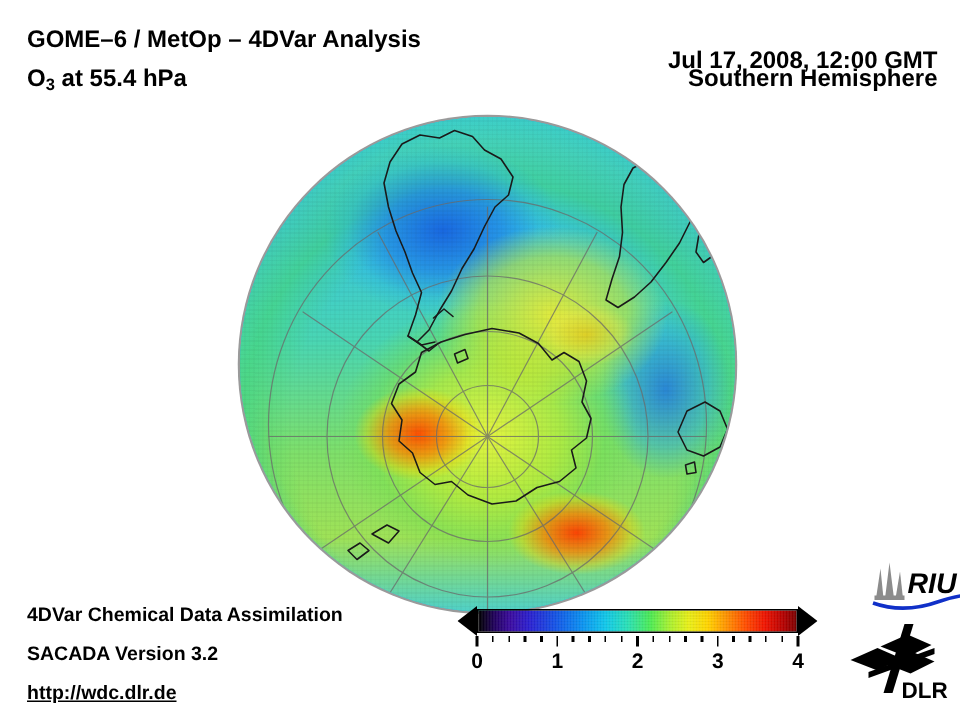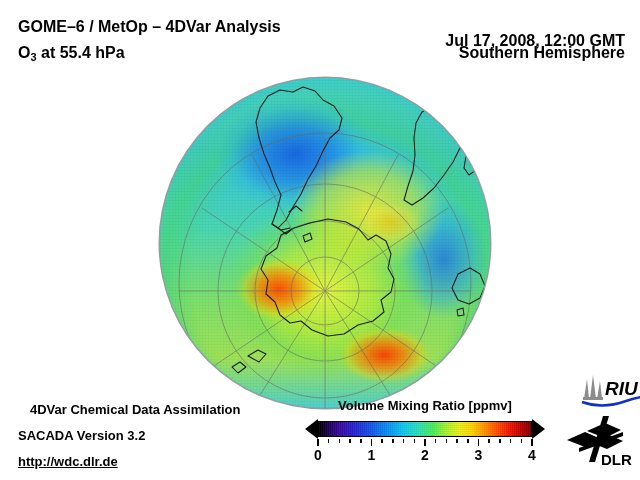--- a/index.html
+++ b/index.html
@@ -42,21 +42,21 @@
   #ozone-dither{opacity:.30;mix-blend-mode:multiply;
      background-image:repeating-linear-gradient(0deg,rgba(0,0,0,.10) 0 1px,rgba(0,0,0,0) 1px 3px),
                       repeating-linear-gradient(90deg,rgba(0,0,0,.07) 0 1px,rgba(0,0,0,0) 1px 3px);}
 
   #graticule svg,#coastlines svg{width:100%;height:100%;display:block;}
   .grat{fill:none;stroke:#6a6a6a;stroke-width:.8;opacity:.75;}
   .coast{fill:none;stroke:#1a1a1a;stroke-width:1.05;stroke-linejoin:round;stroke-linecap:round;}
 
   
   .foot{position:absolute;left:18px;font-weight:bold;font-size:13px;white-space:nowrap;}
-  #foot-line1{top:402px;margin-left:12px;}
+  #foot-line1{top:402px;}
   #foot-line2{top:428px;}
   #foot-line3{top:454px;text-decoration:underline;}
 
   
   #colorbar-block{position:absolute;left:300px;top:398px;width:250px;}
   #colorbar-title{text-align:center;font-weight:bold;font-size:13px;white-space:nowrap;}
   #colorbar-wrap{position:relative;margin-top:6px;height:20px;}
   #cb-left-cap,#cb-right-cap{position:absolute;top:0;width:13px;height:20px;}
   #cb-left-cap{left:5px;}
   #cb-right-cap{right:5px;}
@@ -165,21 +165,20 @@
     </div>
 
   </div>
 </div>
 
 <div class="foot" id="foot-line1">4DVar Chemical Data Assimilation</div>
 <div class="foot" id="foot-line2">SACADA Version 3.2</div>
 <div class="foot" id="foot-line3">http://wdc.dlr.de</div>
 
 <div id="colorbar-block">
-  <div id="colorbar-title">Volume Mixing Ratio [ppmv]</div>
 
   <div id="colorbar-wrap">
     <div id="cb-left-cap">
       <svg viewBox="0 0 13 20">
           <polygon points="13,0 13,20 0,10" fill="#000"></polygon>
         </svg>
     </div>
     <div id="colorbar-ramp">
       <div id="cb-ramp-dither"></div>
     </div>

